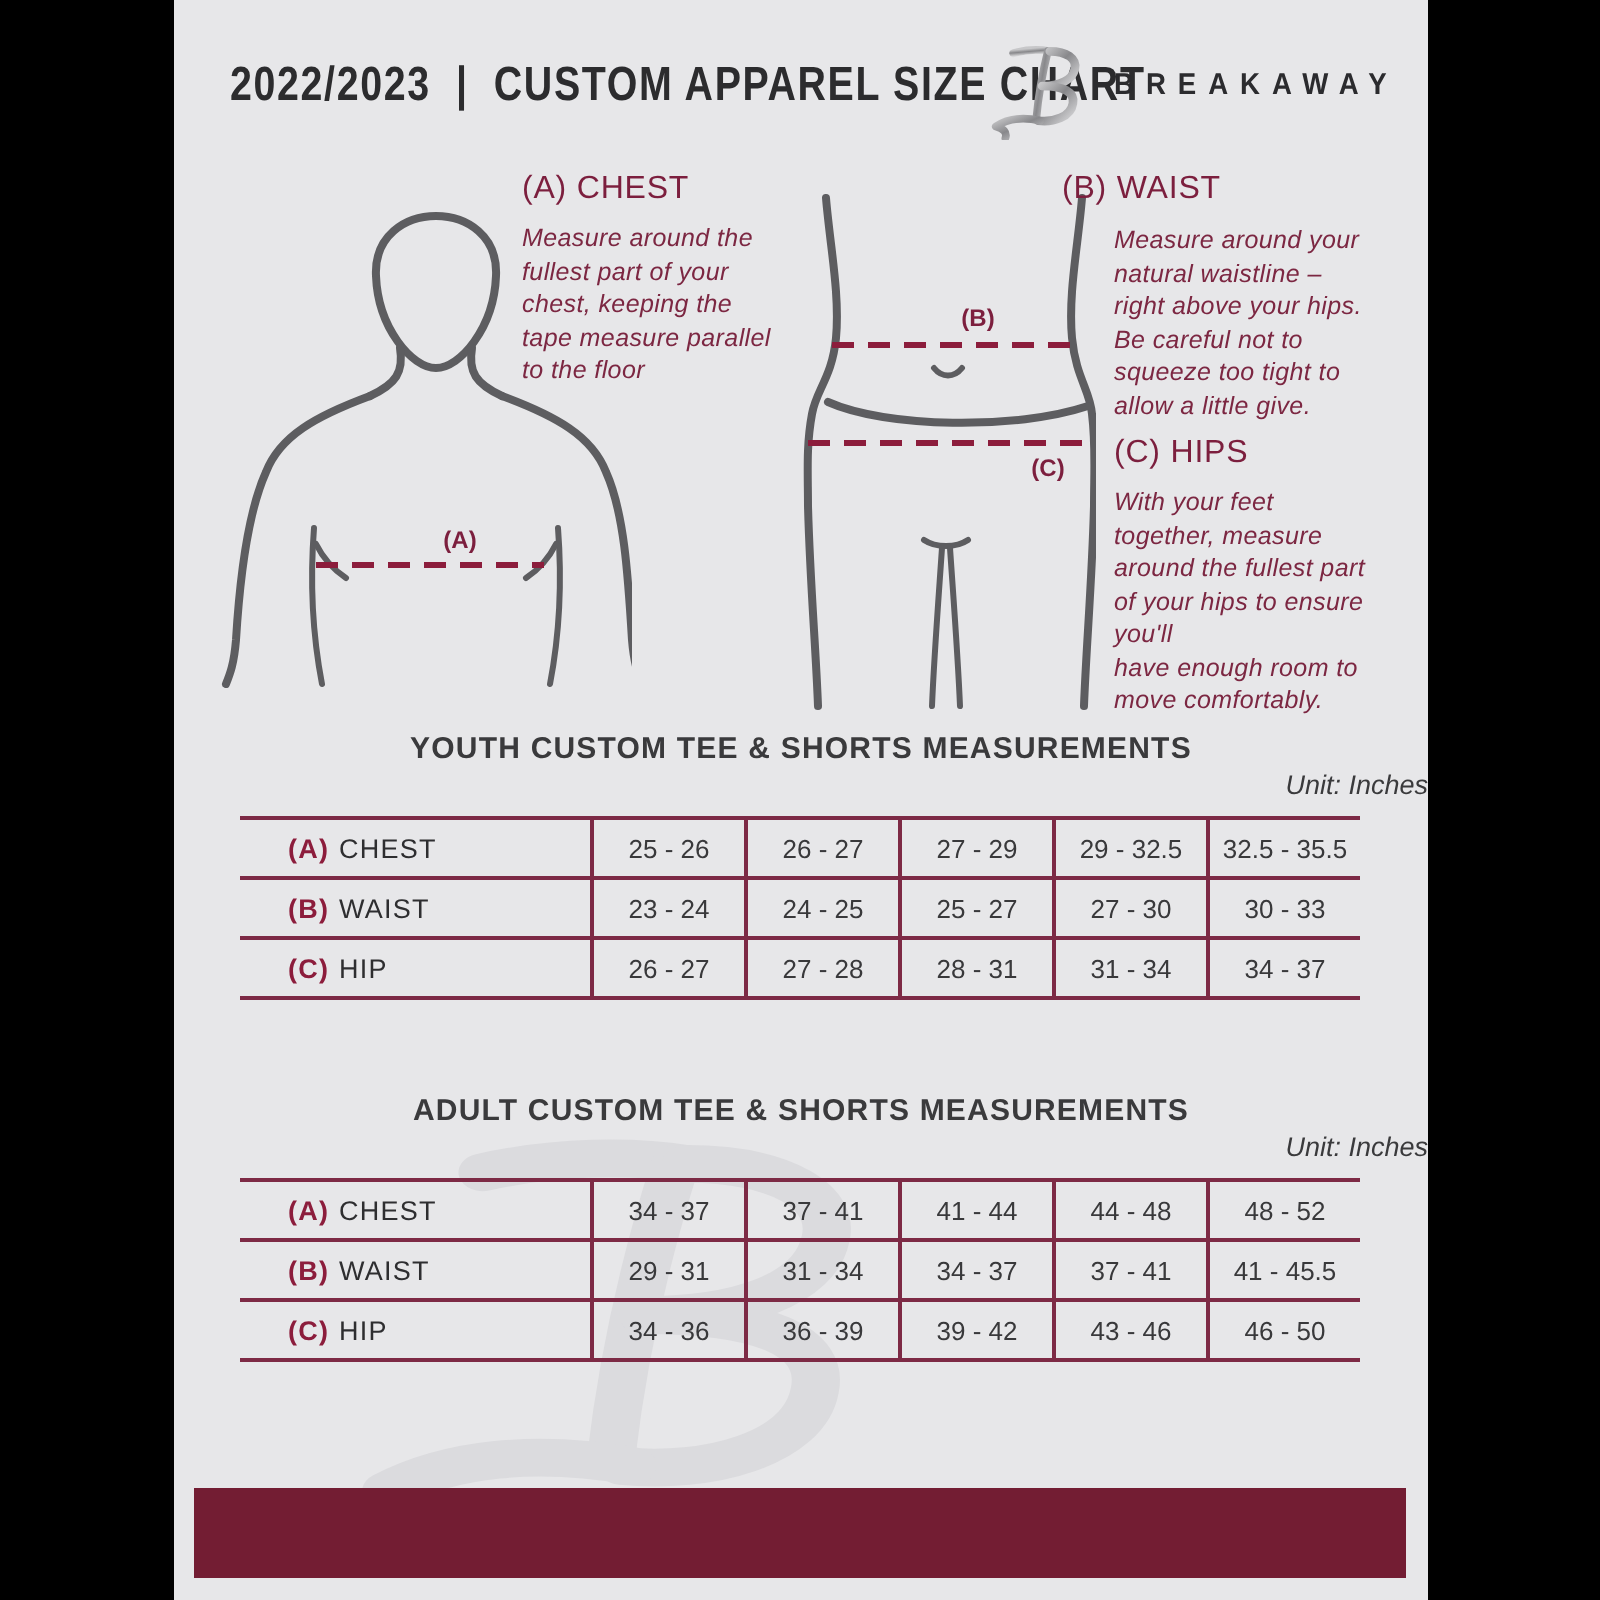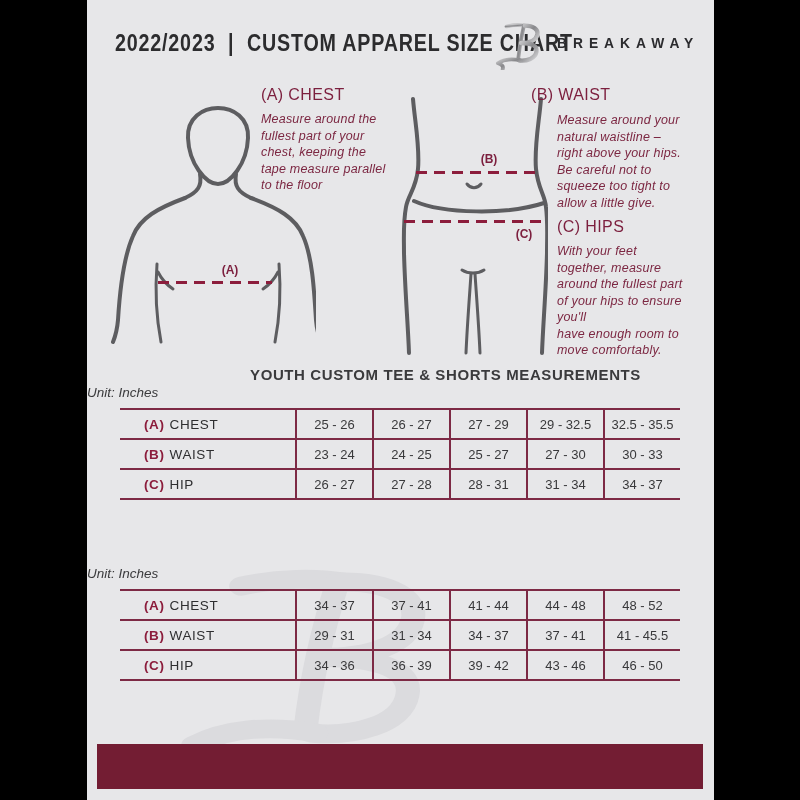--- a/index.html
+++ b/index.html
@@ -19,22 +19,22 @@
   .fig path{fill:none;stroke:#5d5d60;stroke-linecap:round;stroke-linejoin:round;}
   .guide-head{position:absolute;font-size:16px;font-weight:normal;color:#7c1f3e;letter-spacing:.4px;white-space:pre;}
   .guide-body{position:absolute;font-size:12.5px;font-style:italic;color:#7c2742;line-height:1.32;
               white-space:pre-line;letter-spacing:.2px;}
   .dash{position:absolute;height:3px;
         background:repeating-linear-gradient(90deg,#8c1d3c 0 11px,transparent 11px 18px);}
   .marker{position:absolute;font-size:12px;font-weight:bold;color:#7c1f3e;}
 
   
   .sec-title{position:absolute;left:0;width:627px;text-align:center;font-size:15px;font-weight:bold;
-             color:#3a3a3c;letter-spacing:.6px;margin-left:45px;}
-  .sec-unit{position:absolute;left:0;width:627px;text-align:left;font-size:13.5px;font-style:italic;
+             color:#3a3a3c;letter-spacing:.6px;}
+  .sec-unit{position:absolute;left:0;width:627px;text-align:right;font-size:13.5px;font-style:italic;
             color:#3a3a3c;}
 
   
   .sizetable{position:absolute;left:33px;width:560px;border-bottom:2px solid #7d2a45;}
   .tr{display:flex;border-top:2px solid #7d2a45;height:30px;box-sizing:border-box;}
   .tr.head{height:34px;}
   .td{box-sizing:border-box;display:flex;align-items:center;justify-content:center;
       font-size:13px;color:#39393b;}
   .td.lab{width:175px;justify-content:flex-start;padding-left:24px;font-size:13.5px;color:#2e2e30;
           letter-spacing:.6px;}
@@ -174,20 +174,21 @@
             <span>HIP</span>
           </div>
         <div class="td val">26 - 27</div>
         <div class="td val">27 - 28</div>
         <div class="td val">28 - 31</div>
         <div class="td val">31 - 34</div>
         <div class="td val">34 - 37</div>
       </div>
     </div>
 
+    <div class="sec-title" style="top:547px">ADULT CUSTOM TEE &amp; SHORTS MEASUREMENTS</div>
     <div class="sec-unit" style="top:566px">Unit: Inches</div>
 
     <div class="sizetable" style="top:589px">
       <div class="tr">
         <div class="td lab">
             <span class="rowkey">(A)</span>
             <span>CHEST</span>
           </div>
         <div class="td val">34 - 37</div>
         <div class="td val">37 - 41</div>

